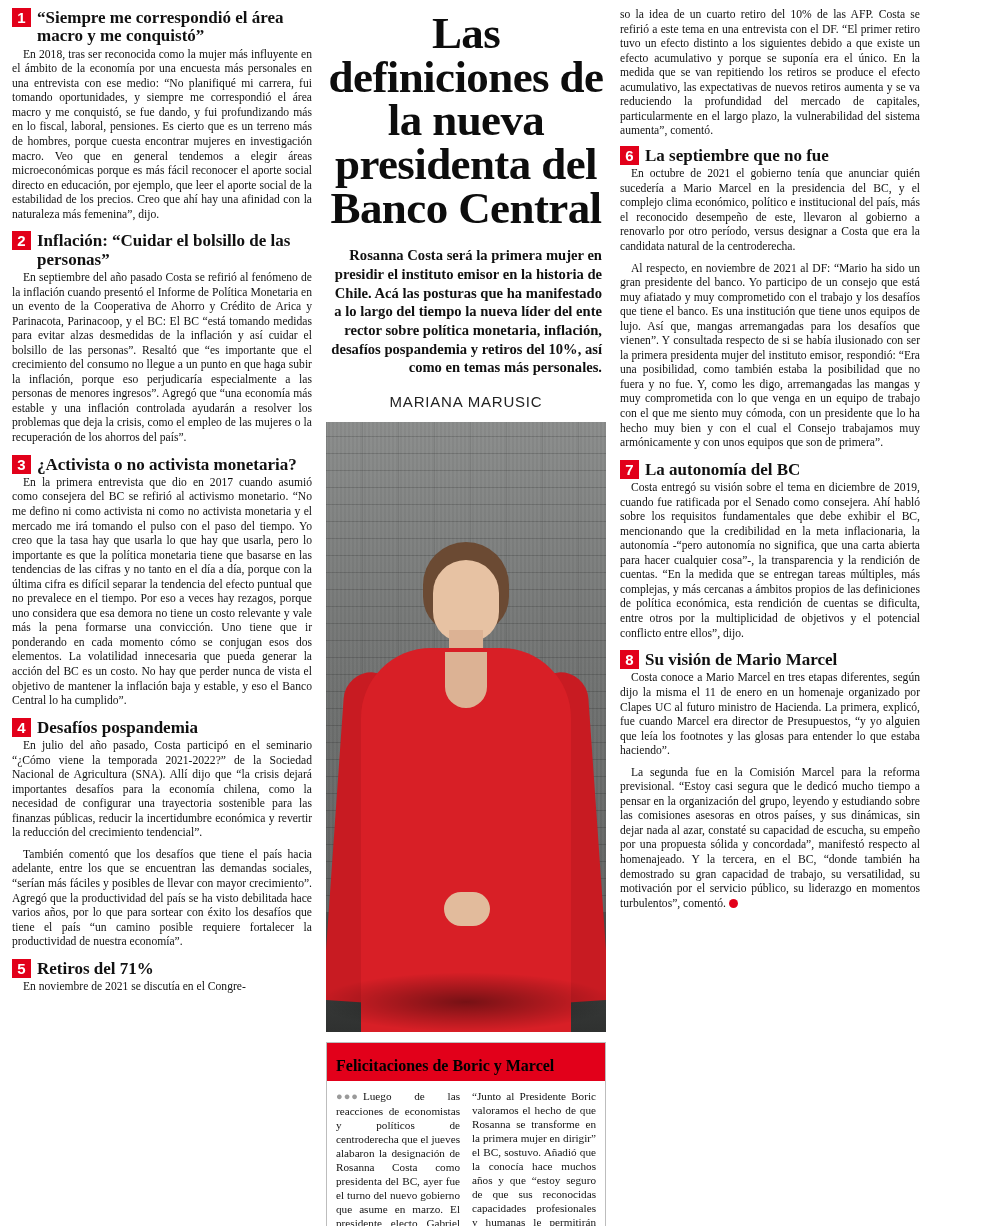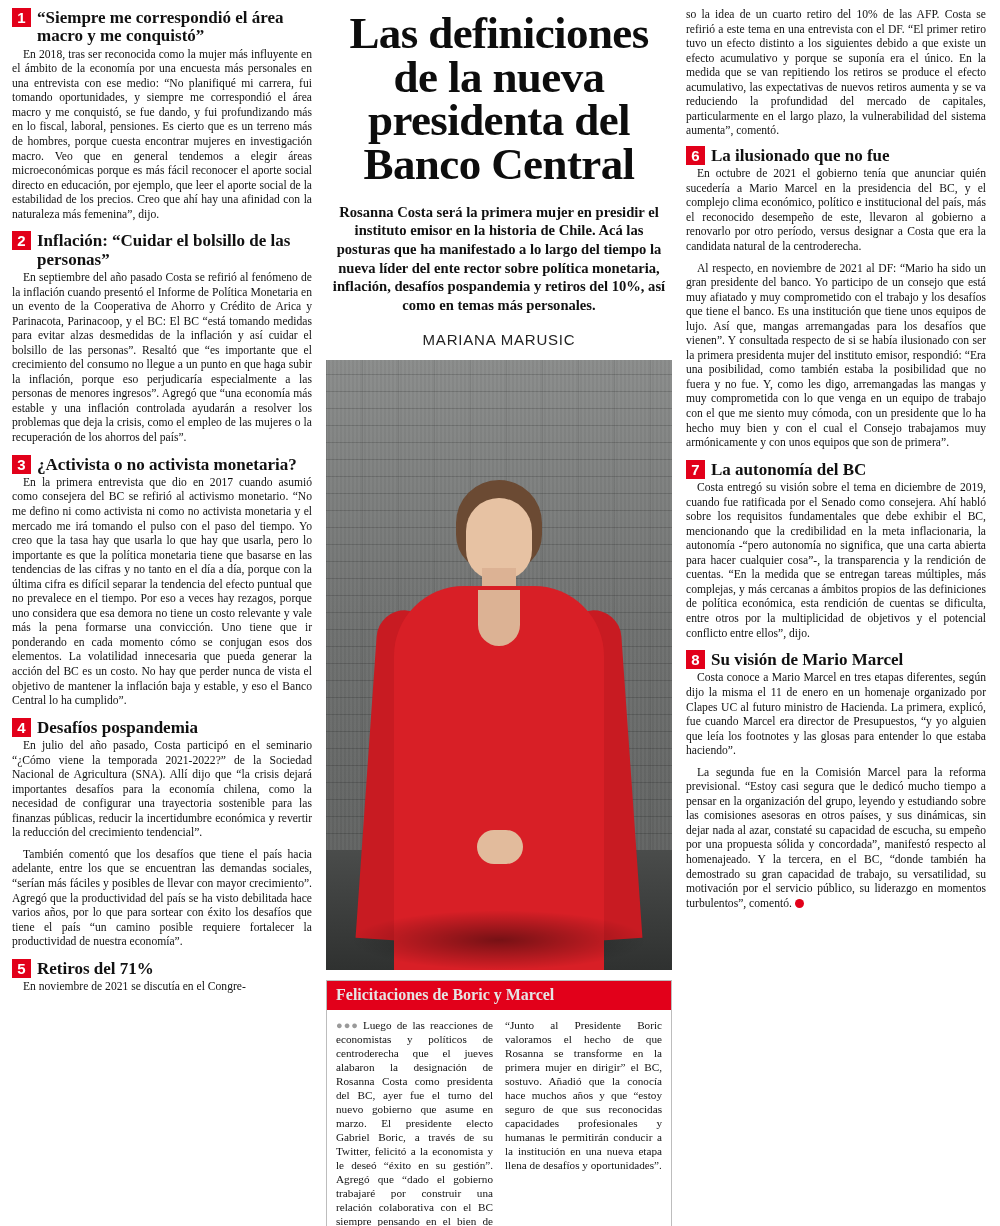--- a/index.html
+++ b/index.html
@@ -9,21 +9,21 @@
     background:#ffffff;
     font-family:"Liberation Serif", serif;
     color:#111;
     position:relative;
     overflow:hidden;
   }
   .page { position:relative; width:1000px; height:1226px; padding:8px 12px; }
   .cols { display:flex; gap:14px; height:1210px; }
   .col { width:310px; }
   .col-left  { width:300px; }
-  .col-mid   { width:346px; position:relative; }
+  .col-mid   { width:280px; position:relative; }
   .col-right { width:300px; }
 
   
   .sec { margin-bottom:9px; }
   .sec-head { display:flex; align-items:flex-start; gap:6px; margin-bottom:2px; }
   .num {
     background:#e2001a; color:#fff;
     font-family:"Liberation Sans", sans-serif;
     font-weight:bold; font-size:15px; line-height:1;
     width:19px; height:19px; display:flex; align-items:center; justify-content:center;
@@ -49,21 +49,21 @@
     text-align:center;
     letter-spacing:-0.6px;
     margin:4px 0 16px 0;
     color:#0d0d0d;
   }
   .standfirst {
     font-family:"Liberation Serif", serif;
     font-weight:bold;
     font-size:14.6px;
     line-height:1.28;
-    text-align:center;
+    text-align:right;
     margin:0 4px 16px 4px;
     color:#111;
   }
   .byline {
     font-family:"Liberation Sans", sans-serif;
     font-size:15px;
     letter-spacing:0.8px;
     text-align:center;
     margin-bottom:12px;
     color:#222;
@@ -133,23 +133,23 @@
   }
   .p-shadow {
     position:absolute; left:50%; transform:translateX(-50%);
     bottom:0; width:300px; height:60px;
     background:radial-gradient(ellipse at center, rgba(0,0,0,.45), rgba(0,0,0,0) 70%);
   }
 
   
   .boxwrap { margin-top:10px; border:1px solid #bdbdbd; }
   .box-title {
-    background:#e2001a; color:#e5e5e5;
+    background:#e2001a; color:#000000;
     font-family:"Liberation Serif", serif; font-weight:bold;
-    font-size:16px; padding:5px 9px 6px 9px;
+    font-size:16px; padding:14px 9px 6px 9px;
   }
   .box-body { display:flex; gap:12px; padding:8px 9px 9px 9px; }
   .box-col { width:50%; }
   .box-body p {
     font-size:11.2px; line-height:1.25; text-align:justify; margin:0 0 6px 0;
     hyphens:auto; -webkit-hyphens:auto;
   }
   .dots { display:inline-block; margin-right:4px; letter-spacing:1px; color:#9a9a9a; font-size:11px; }
 
   .endmark {
@@ -246,21 +246,21 @@
 
     </div>
 
     <div class="col col-right">
 
       <p class="body" style="text-indent:0">so la idea de un cuarto retiro del 10% de las AFP. Costa se refirió a este tema en una entrevista con el DF. “El primer retiro tuvo un efecto distinto a los siguientes debido a que existe un efecto acumulativo y porque se suponía era el único. En la medida que se van repitiendo los retiros se produce el efecto acumulativo, las expectativas de nuevos retiros aumenta y se va reduciendo la profundidad del mercado de capitales, particularmente en el largo plazo, la vulnerabilidad del sistema aumenta”, comentó.</p>
 
       <div class="sec">
         <div class="sec-head">
           <div class="num">6</div>
-          <div class="sec-title">La ilusionado que no fue</div>
+          <div class="sec-title">La septiembre que no fue</div>
         </div>
         <p class="body">En octubre de 2021 el gobierno tenía que anunciar quién sucedería a Mario Marcel en la presidencia del BC, y el complejo clima económico, político e institucional del país, más el reconocido desempeño de este, llevaron al gobierno a renovarlo por otro período, versus designar a Costa que era la candidata natural de la centroderecha.</p>
         <p class="body">Al respecto, en noviembre de 2021 al DF: “Mario ha sido un gran presidente del banco. Yo participo de un consejo que está muy afiatado y muy comprometido con el trabajo y los desafíos que tiene el banco. Es una institución que tiene unos equipos de lujo. Así que, mangas arremangadas para los desafíos que vienen”. Y consultada respecto de si se había ilusionado con ser la primera presidenta mujer del instituto emisor, respondió: “Era una posibilidad, como también estaba la posibilidad que no fuera y no fue. Y, como les digo, arremangadas las mangas y muy comprometida con lo que venga en un equipo de trabajo con el que me siento muy cómoda, con un presidente que lo ha hecho muy bien y con el cual el Consejo trabajamos muy armónicamente y con unos equipos que son de primera”.</p>
       </div>
 
       <div class="sec">
         <div class="sec-head">
           <div class="num">7</div>
           <div class="sec-title">La autonomía del BC</div>
         </div>

